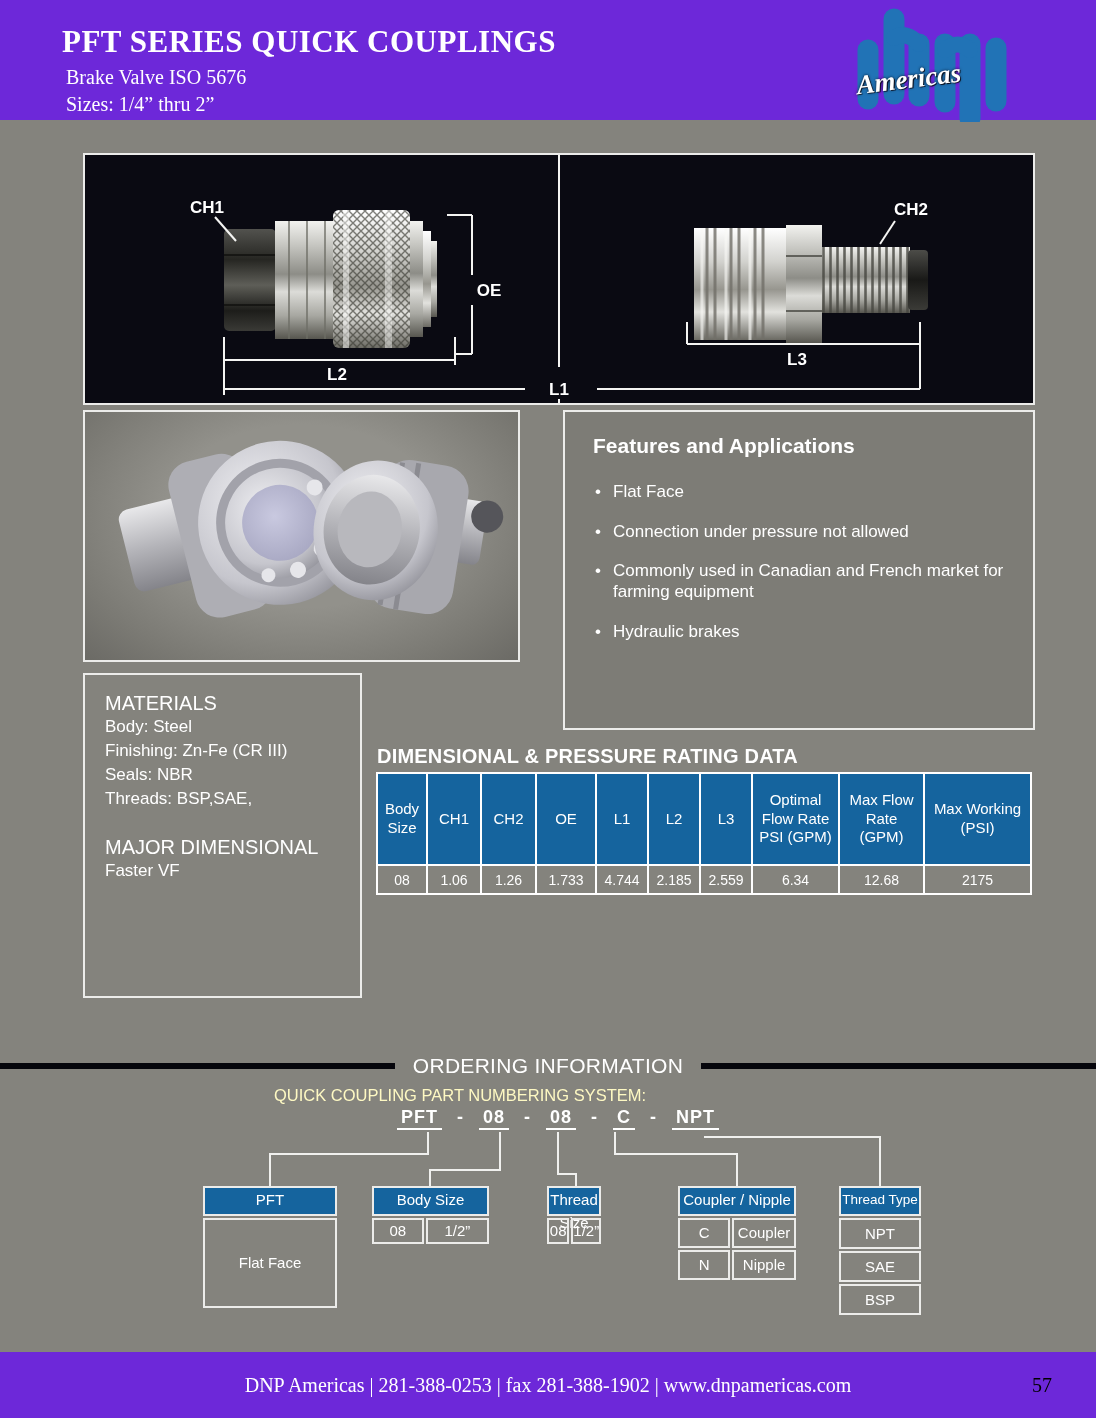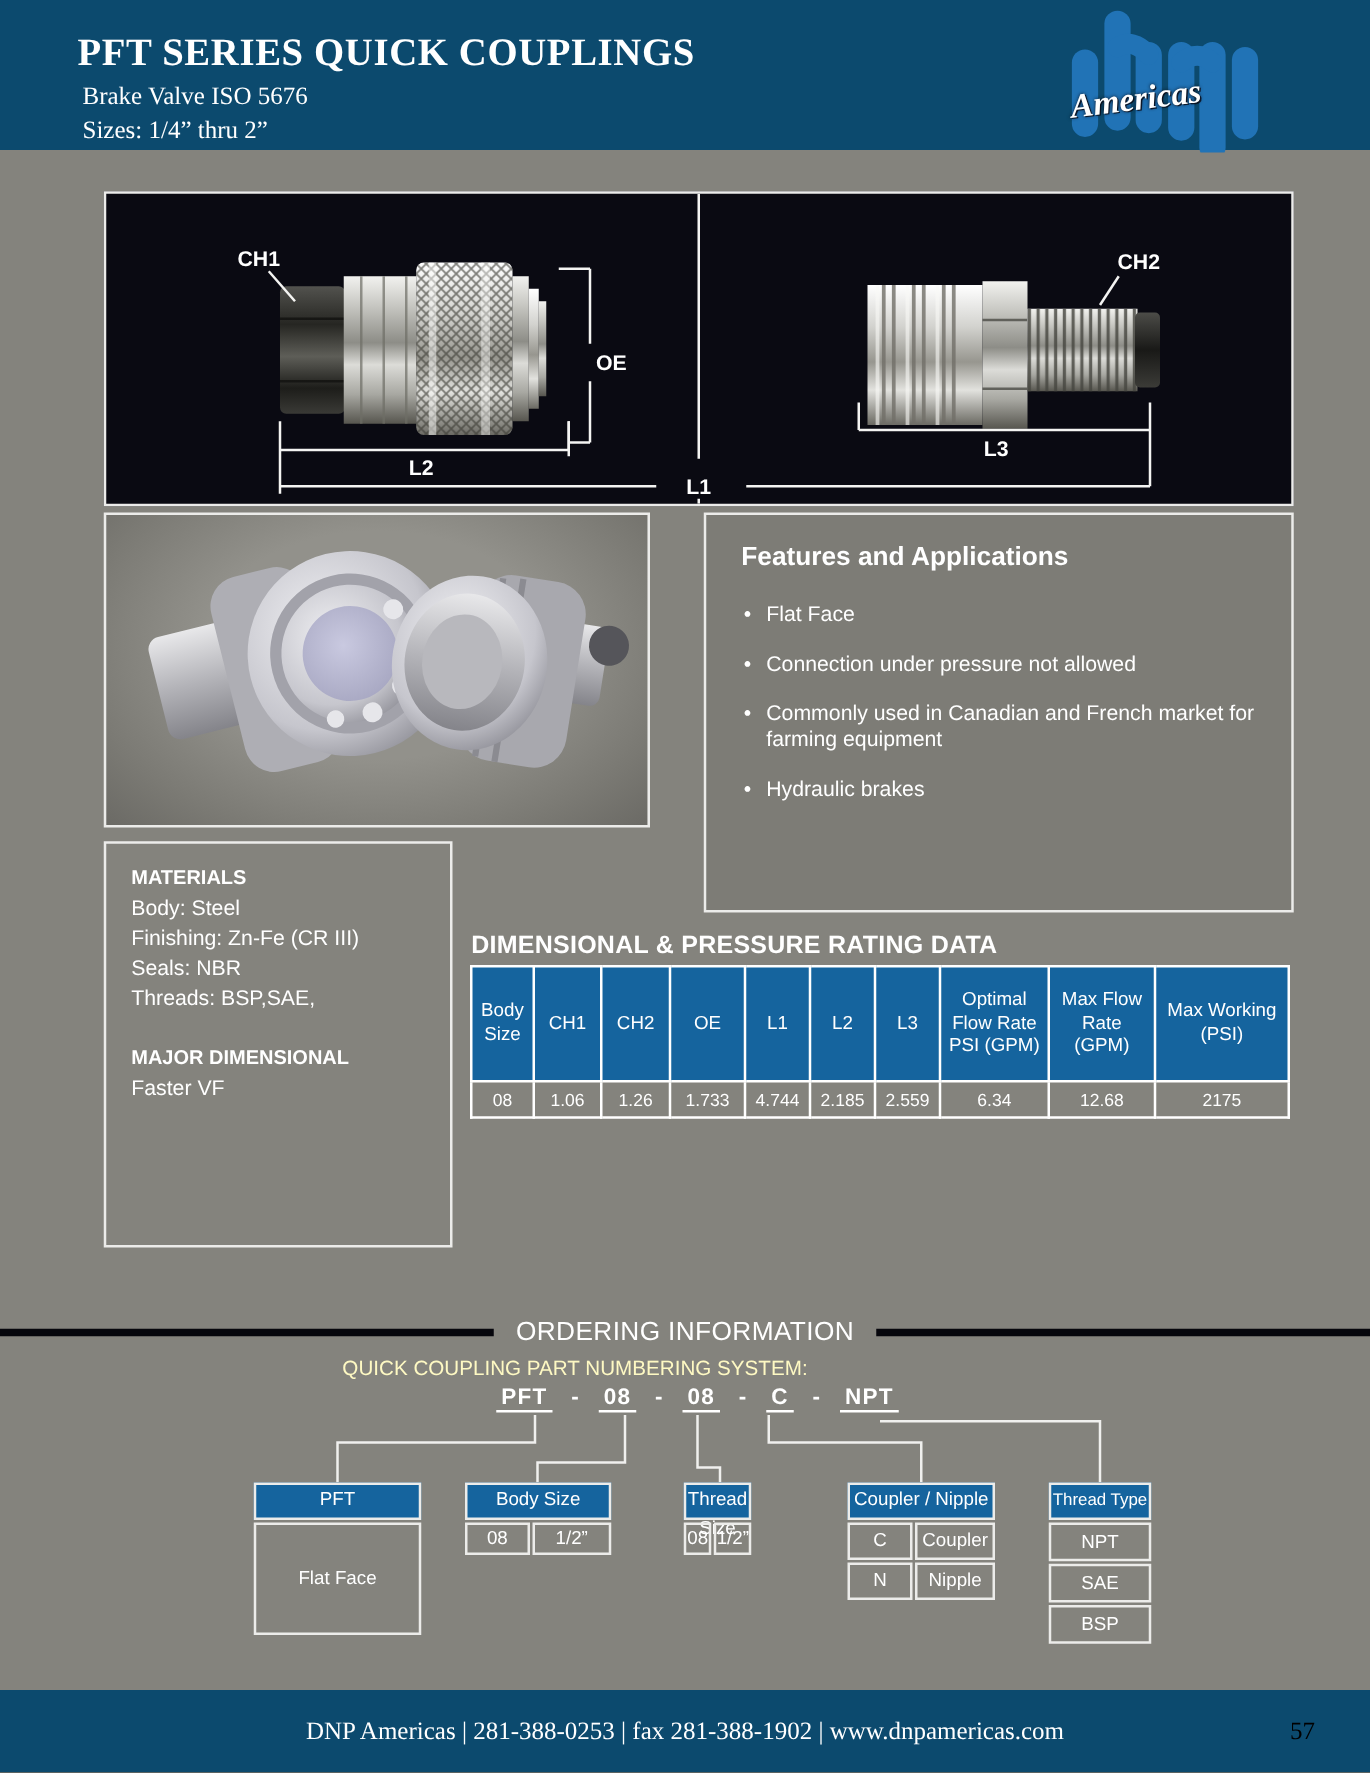--- a/index.html
+++ b/index.html
@@ -1,19 +1,19 @@
 <!DOCTYPE html>
 <html><head>
 <meta charset="utf-8">
 <style>
   html,body{margin:0;padding:0;background:#55544f;}
   .page{position:relative;width:1096px;height:1418px;margin:0 auto;background:#84837d;
         font-family:"Liberation Sans",sans-serif;overflow:hidden;}
   
-  .band{position:absolute;left:0;width:1096px;background:#0c4a6e;}
+  .band{position:absolute;left:0;width:1096px;background:#6d28d9;}
   .band.top{top:0;height:120px;}
   .band.bottom{top:1352px;height:66px;}
   .h-title{position:absolute;left:62px;top:24px;color:#fff;font-family:"Liberation Serif",serif;
            font-weight:bold;font-size:31px;letter-spacing:.5px;}
   .h-sub{position:absolute;left:66px;color:#fff;font-family:"Liberation Serif",serif;font-size:20px;}
   .h-sub.s1{top:66px;} .h-sub.s2{top:93px;}
   .logo{position:absolute;left:848px;top:6px;width:176px;height:116px;}
   .logo .americas{position:absolute;left:8px;top:54px;width:168px;color:#fff;
       font-family:"Liberation Serif",serif;font-style:italic;font-weight:bold;font-size:27px;
       transform:rotate(-7deg);text-shadow:0 0 3px rgba(10,10,20,.9),1px 1px 0 rgba(10,10,20,.8);}
@@ -22,21 +22,21 @@
   .drawing{left:83px;top:153px;width:952px;height:252px;background:#0a0a12;}
   .photo{left:83px;top:410px;width:437px;height:252px;
          background:radial-gradient(ellipse at 50% 42%,#92918b 45%,#7b7a74 78%,#6b6a65 100%);}
   .features{left:563px;top:410px;width:472px;height:320px;background:#7d7c76;color:#fff;}
   .materials{left:83px;top:673px;width:279px;height:325px;color:#fff;}
   .features .f-title{margin:22px 0 0 28px;font-size:21px;font-weight:bold;}
   .features .f-list{margin:24px 0 0 30px;width:412px;}
   .features .f-item{display:flex;font-size:17px;line-height:1.22;margin-bottom:19px;}
   .features .bullet{width:18px;flex:0 0 18px;}
   .materials .m-inner{margin:16px 0 0 20px;font-size:17px;line-height:24px;}
-  .m-title{font-weight:bold;font-size:16px;}
+  .m-title{font-weight:normal;font-size:20px;}
   .m-gap{height:24px;}
   
   .dim-title{position:absolute;left:377px;top:745px;color:#fff;font-weight:bold;font-size:20px;letter-spacing:.2px;}
   table.dim{position:absolute;left:376px;top:772px;border-collapse:collapse;table-layout:fixed;}
   table.dim th,table.dim td{border:2px solid #fff;color:#fff;text-align:center;vertical-align:middle;}
   table.dim th{background:#15649e;font-weight:normal;font-size:15px;line-height:1.25;height:86px;padding:2px 3px;}
   table.dim td{font-size:14px;height:25px;padding:1px 2px;}
   .units{position:absolute;left:376px;top:898px;width:652px;text-align:right;color:#fff;font-size:15px;}
   
   .ord-rule{position:absolute;left:0;top:1054px;width:1096px;display:flex;align-items:center;}

